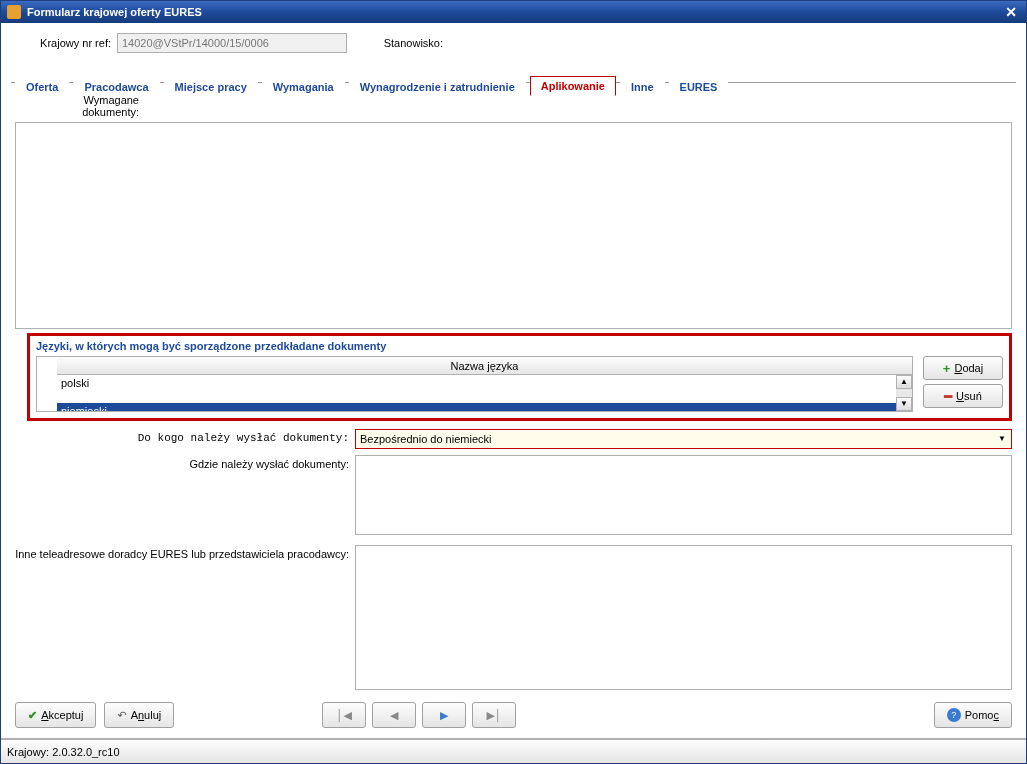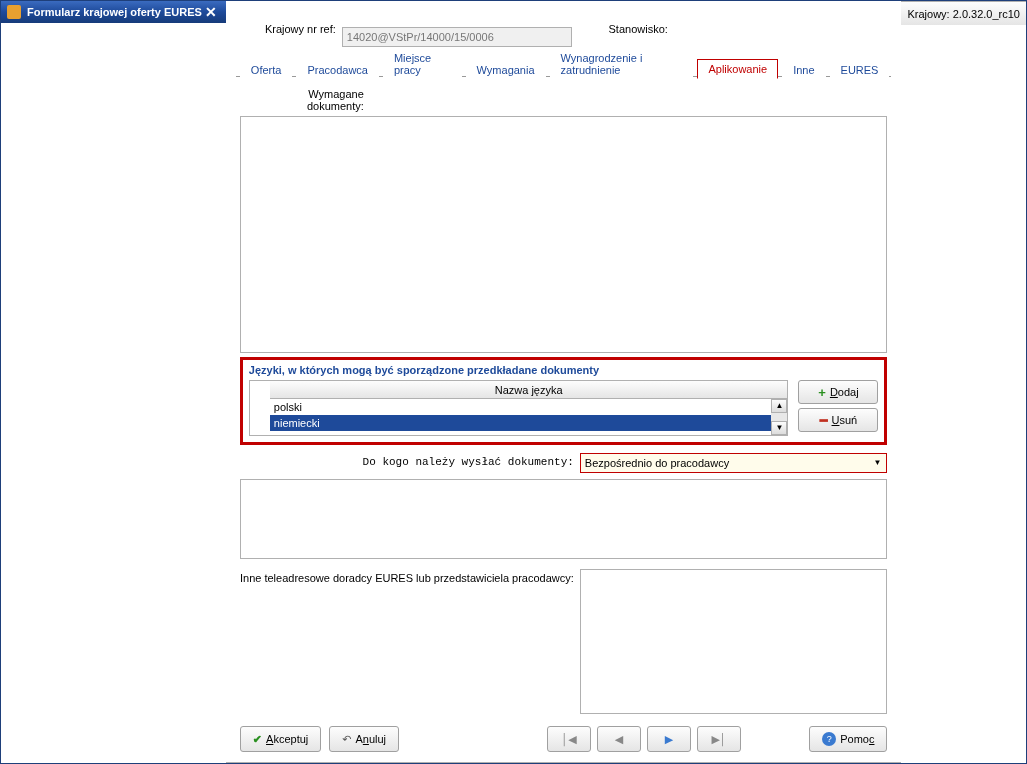--- a/index.html
+++ b/index.html
@@ -1,55 +1,55 @@
 <!DOCTYPE html>
 <html><head>
 <meta charset="utf-8">
 <style>
 * { box-sizing: border-box; margin: 0; padding: 0; font-family: Tahoma, Arial, sans-serif; font-size: 11px; }
 body { background: #fff; width: 1027px; height: 764px; overflow: hidden; position: relative; }
 
-.window { width: 1027px; height: 764px; display: flex; flex-direction: row; border: 1px solid #1e3f7a; }
+.window { width: 1027px; height: 764px; display: flex; flex-direction: column; border: 1px solid #1e3f7a; }
 
 .titlebar { height: 22px; background: linear-gradient(to bottom, #3a6bc0 0%, #1e4a9a 50%, #163b7a 100%); color: #fff; display: flex; align-items: center; padding: 0 6px; font-weight: bold; }
 .titlebar .tb-icon { width: 14px; height: 14px; margin-right: 6px; background: #e8a030; border-radius: 2px; display: inline-block; }
 .titlebar .spacer { flex: 1; }
 .titlebar .close-x { width: 18px; text-align: center; font-size: 14px; cursor: pointer; }
 
 .body-area { flex: 1; background: #fff; padding: 10px 10px 0 10px; display: flex; flex-direction: column; border-bottom: 1px solid #b0b0b0; }
 
 .header-row { display: flex; align-items: center; margin-bottom: 8px; gap: 6px; }
 .header-row .lbl { text-align: right; width: 100px; }
 .header-row .lbl2 { text-align: right; width: 70px; margin-left: 20px; }
 .header-row input { height: 20px; border: 1px solid #b0b0b0; background: #f0f0f0; color: #777; padding: 0 4px; }
-.ref-input { width: 230px; margin-top: 16px; }
+.ref-input { width: 230px; }
 .stan-input { flex: 1; }
 
 .tabs { display: flex; align-items: flex-end; height: 22px; margin-bottom: 0; border-bottom: 1px solid #999; padding-left: 4px; }
-.tab { padding: 3px 10px; color: #1e4a9a; font-weight: normal; cursor: pointer; border: 1px solid transparent; border-bottom: none; margin-right: 2px; position: relative; top: 3px; background: #fff; }
+.tab { padding: 3px 10px; color: #1e4a9a; font-weight: bold; cursor: pointer; border: 1px solid transparent; border-bottom: none; margin-right: 2px; position: relative; top: 14px; background: #fff; }
 .tab-sep { color: #999; align-self: center; padding: 0 1px; }
 .tab.active { color: #c00000; border: 1px solid #c00000; border-bottom: 1px solid #fff; background: #fff; }
 
 .content { flex: 1; padding: 8px 4px 0 4px; display: flex; flex-direction: column; overflow: hidden; }
 
 .field-row { display: flex; margin-bottom: 4px; }
 .field-row .flabel { width: 340px; text-align: right; padding-right: 6px; padding-top: 3px; }
 .field-row .flabel.short { width: 130px; padding-left: 10px; }
 .textarea-box { flex: 1; border: 1px solid #b0b0b0; background: #fff; min-height: 80px; }
 .textarea-large { height: 200px; }
 .textarea-med { height: 80px; }
 .textarea-big { height: 145px; }
 
-.lang-section { border: 3px solid #c00000; margin: 4px 0 8px 0; padding: 4px 6px 6px 6px; }
+.lang-section { border: 3px solid #c00000; margin: 4px 0 8px 12px; padding: 4px 6px 6px 6px; }
 .lang-title { color: #1e4a9a; font-weight: bold; margin-bottom: 4px; }
 .lang-body { display: flex; gap: 10px; }
 .lang-table-wrap { flex: 1; position: relative; border: 1px solid #b0b0b0; padding-left: 20px; }
 .lang-header { background: linear-gradient(to bottom,#fdfdfd,#e5e5e5); height: 18px; text-align: center; line-height: 18px; border-bottom: 1px solid #b0b0b0; }
 .lang-rows { height: 36px; overflow: hidden; }
-.lang-row { height: 16px; line-height: 16px; padding: 0 4px; }
+.lang-row { height: 28px; line-height: 16px; padding: 0 4px; }
 .lang-row.selected { background: #1e4a9a; color: #fff; }
 .lang-scroll { position: absolute; right: 0; top: 18px; bottom: 0; width: 16px; background: #e8e8e8; display: flex; flex-direction: column; justify-content: space-between; }
 .lang-scroll .arr { height: 14px; text-align: center; font-size: 8px; background: linear-gradient(to bottom,#fdfdfd,#dcdcdc); border: 1px solid #b0b0b0; line-height: 12px; cursor: pointer; }
 .lang-btns { width: 80px; display: flex; flex-direction: column; gap: 4px; }
 .btn { height: 24px; border: 1px solid #a0a0a0; border-radius: 3px; background: linear-gradient(to bottom,#fdfdfd,#e5e5e5); display: flex; align-items: center; justify-content: center; gap: 4px; cursor: pointer; }
 .btn .ico-plus { color: #2a9020; font-weight: bold; font-size: 13px; }
 .btn .ico-minus { color: #c03020; font-weight: bold; font-size: 13px; }
 .btn.nav { width: 44px; height: 26px; }
 .btn.disabled { color: #999; }
 
@@ -140,26 +140,27 @@
               <span class="ico-minus">━</span>
               <span><u class="hotkey">U</u><span>suń</span></span>
             </div>
           </div>
         </div>
       </div>
 
       <div class="select-row">
         <div class="flabel">Do kogo należy wysłać dokumenty:</div>
         <div class="select-box">
-          <span>Bezpośrednio do pracodawcy</span>
+          <span>Bezpośrednio do niemiecki</span>
           <span class="dd-arrow">▼</span>
         </div>
       </div>
 
       <div class="field-row">
+        <div class="flabel">Gdzie należy wysłać dokumenty:</div>
         <div class="textarea-box textarea-med"></div>
       </div>
 
       <div class="field-row" style="margin-top:6px;">
         <div class="flabel">Inne teleadresowe doradcy EURES lub przedstawiciela pracodawcy:</div>
         <div class="textarea-box textarea-big"></div>
       </div>
     </div>
 
     <div class="footer-btns">

